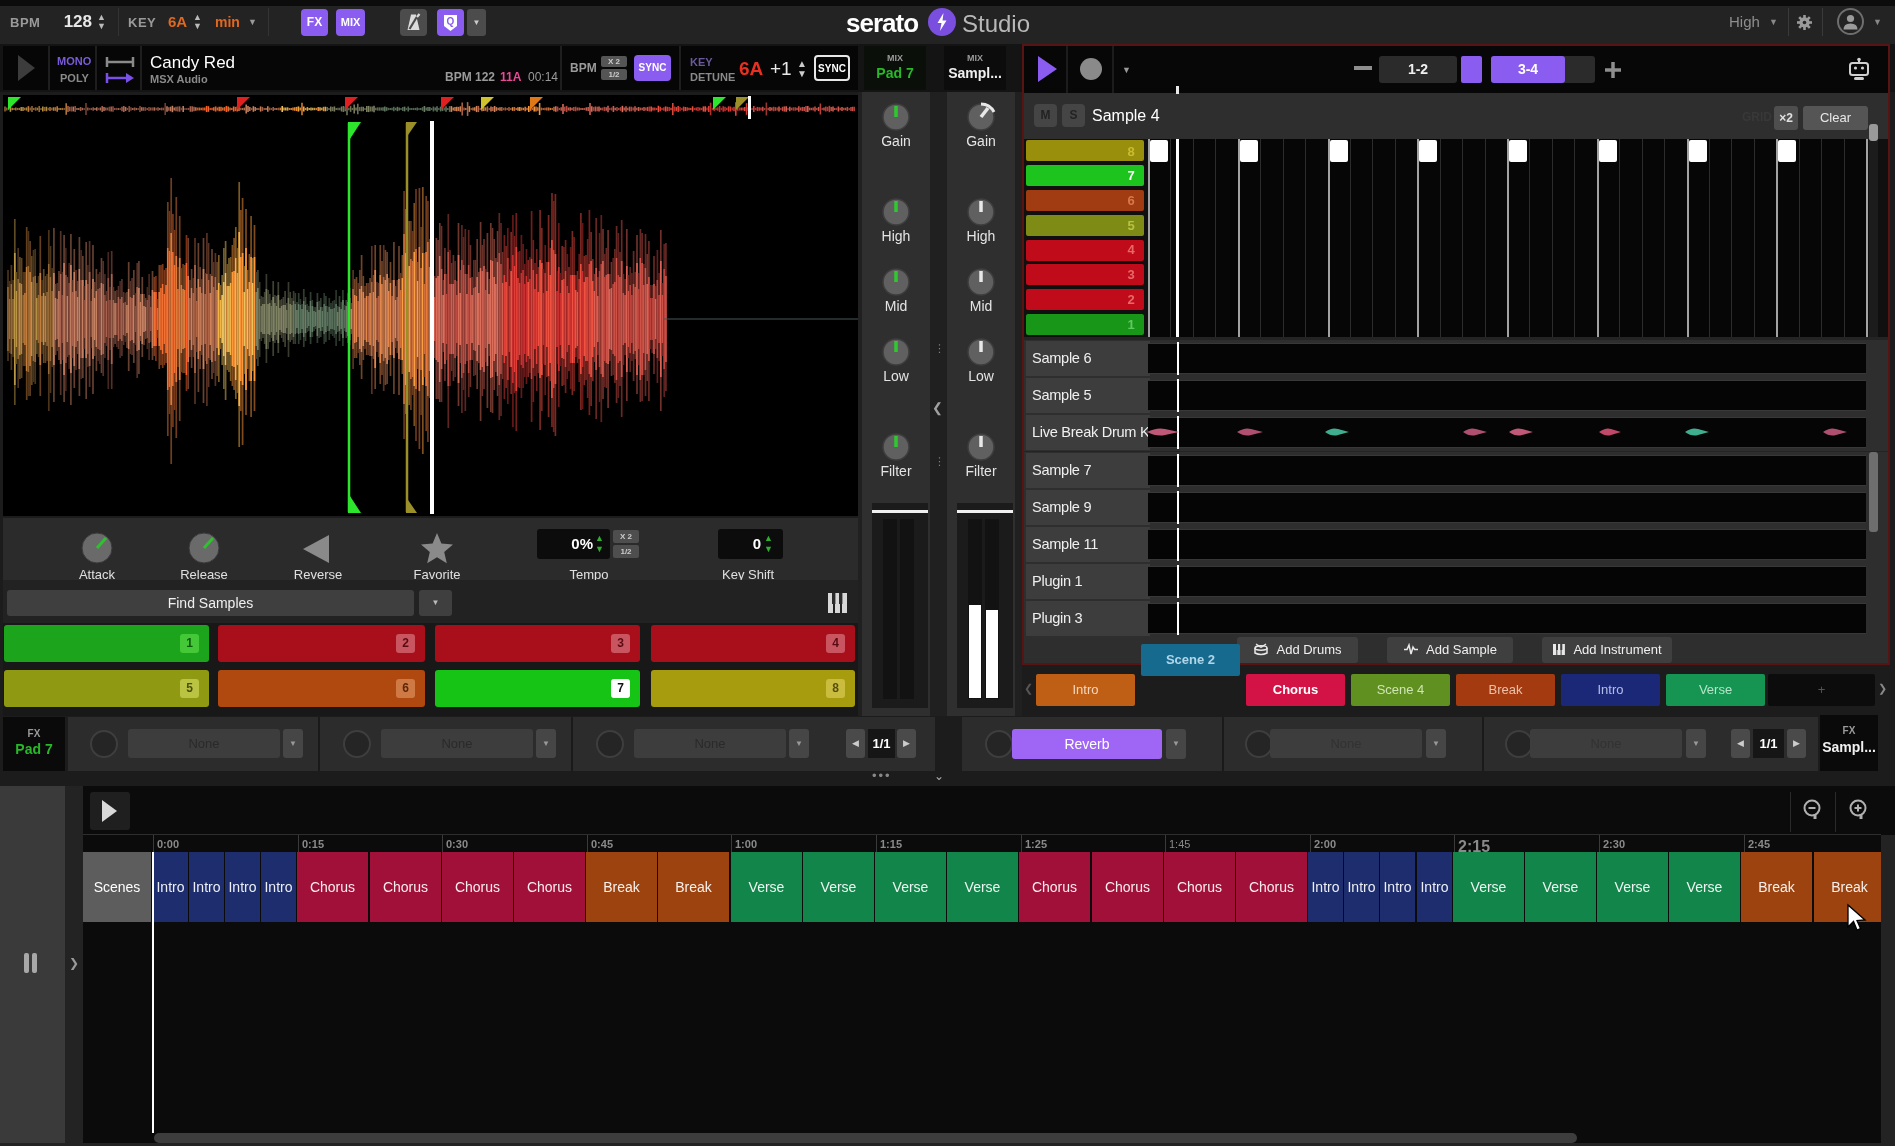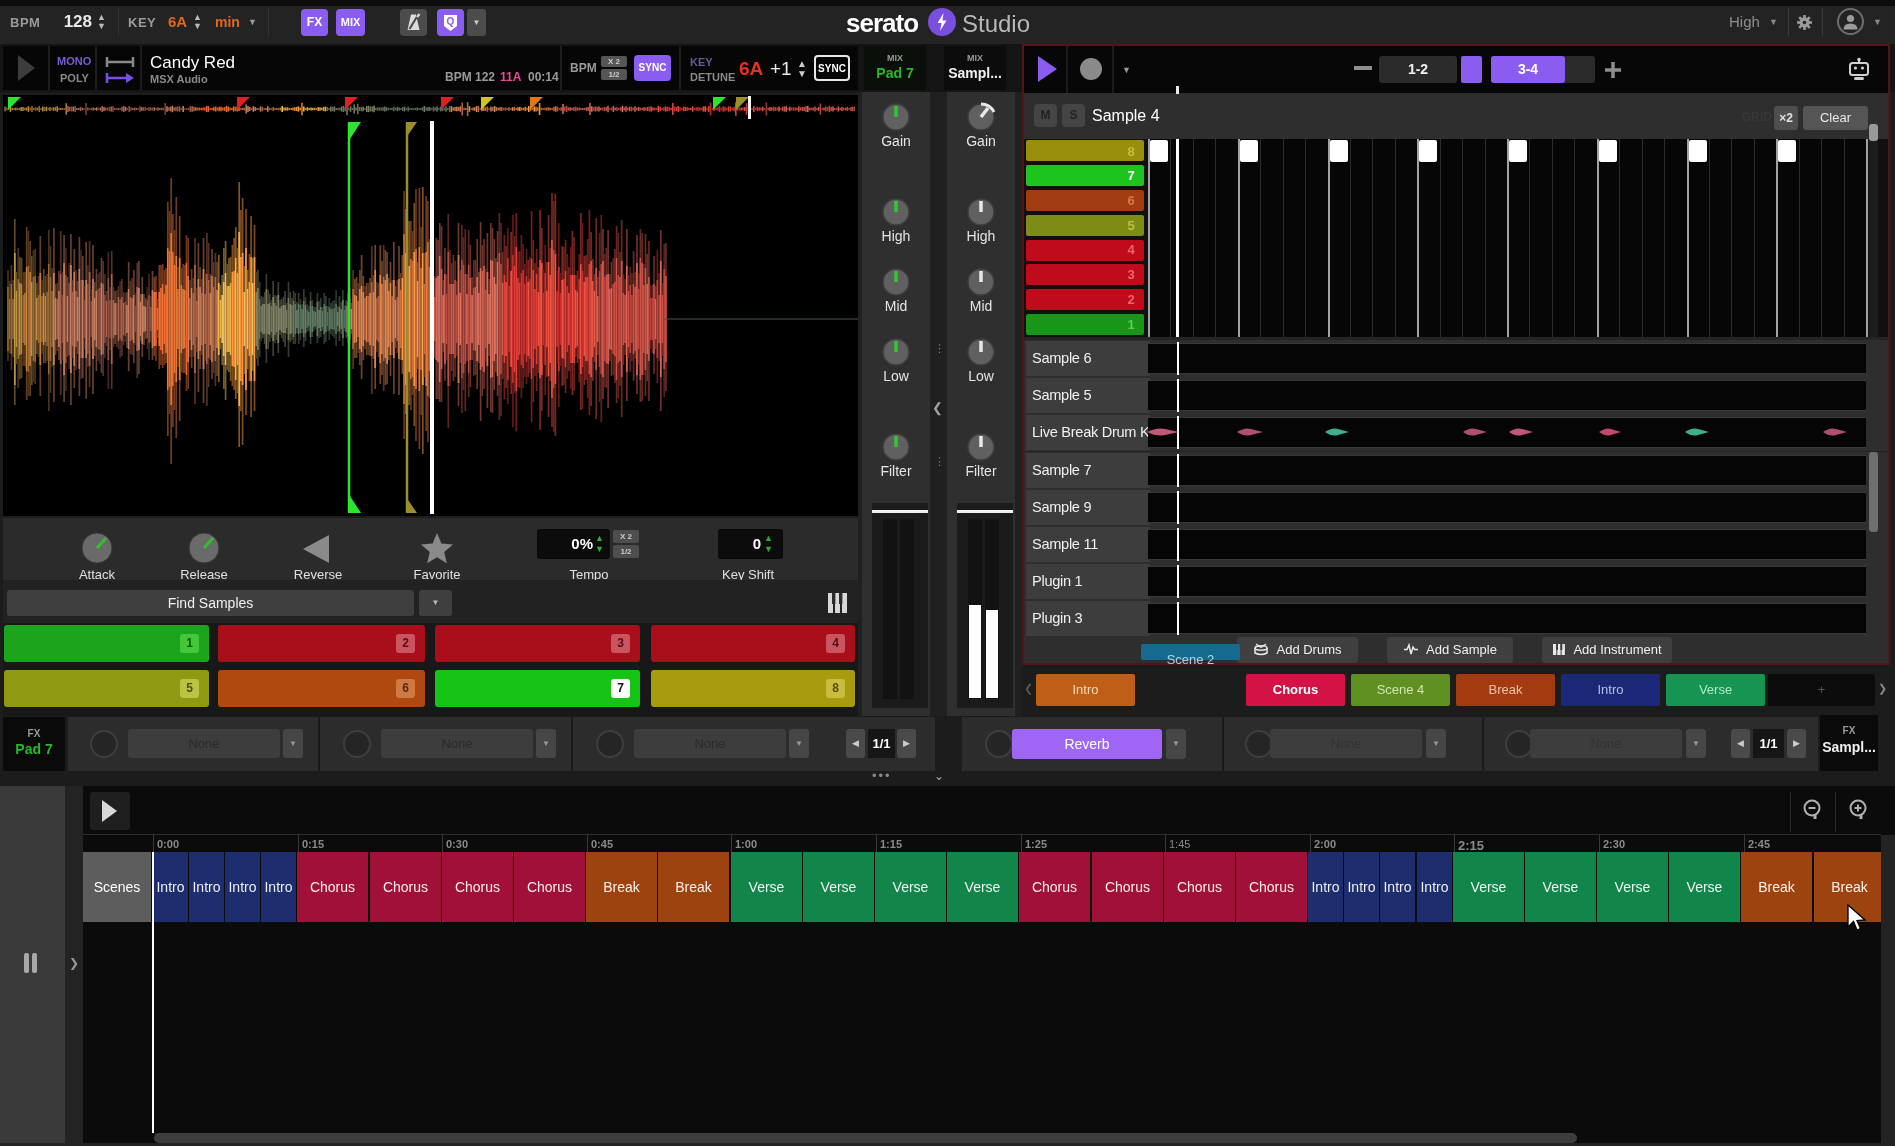--- a/index.html
+++ b/index.html
@@ -90,21 +90,21 @@
 <svg class="abs" style="left:104px;top:72px" width="32" height="12">
     <line x1="3" y1="6" x2="25" y2="6" stroke="#7a50e8" stroke-width="2.5"></line>
     <line x1="3" y1="1" x2="3" y2="11" stroke="#7a50e8" stroke-width="2.5"></line>
     <path d="M 22 1 L 30 6 L 22 11 Z" fill="#7a50e8"></path>
   </svg>
 <div class="abs" style="left:140px;top:46px;width:2px;height:44px;background:#1e1e1e"></div>
 <div class="abs" style="left:150px;top:53px;color:#fff;font-size:17px;font-weight:normal">Candy Red</div>
 <div class="abs" style="left:150px;top:73px;color:#8a8a8a;font-size:11px;font-weight:bold">MSX Audio</div>
 <div class="abs" style="left:445px;top:70px;color:#9a9a9a;font-size:12px;font-weight:bold">BPM 122</div>
 <div class="abs" style="left:500px;top:70px;color:#ec4899;font-size:12px;font-weight:bold">11A</div>
-<div class="abs" style="left:528px;top:70px;color:#9a9a9a;font-size:12px;font-weight:bold">00:14</div>
+<div class="abs" style="left:528px;top:70px;color:#9a9a9a;font-size:12px;font-weight:normal">00:14</div>
 <div class="abs" style="left:560px;top:46px;width:2px;height:44px;background:#1e1e1e"></div>
 <div class="abs" style="left:570px;top:61px;color:#9a9a9a;font-size:12px;font-weight:bold">BPM</div>
 <div class="abs" style="left:601px;top:56px;width:26px;height:11px;background:#555;border-radius:2px;color:#ccc;font-size:8px;text-align:center;line-height:11px;font-weight:bold">X 2</div>
 <div class="abs" style="left:601px;top:69px;width:26px;height:11px;background:#555;border-radius:2px;color:#ccc;font-size:8px;text-align:center;line-height:11px;font-weight:bold">1/2</div>
 <div class="abs purple" style="left:634px;top:55px;width:37px;height:26px;border-radius:4px;color:#fff;font-size:10px;font-weight:bold;text-align:center;line-height:26px">SYNC</div>
 <div class="abs" style="left:679px;top:46px;width:2px;height:44px;background:#1e1e1e"></div>
 <div class="abs" style="left:690px;top:56px;color:#6a5a9a;font-size:11px;font-weight:bold">KEY</div>
 <div class="abs" style="left:690px;top:71px;color:#8a8a8a;font-size:11px;font-weight:bold">DETUNE</div>
 <div class="abs" style="left:739px;top:58px;color:#e83020;font-size:19px;font-weight:bold">6A</div>
 <div class="abs" style="left:770px;top:58px;color:#e8e8e8;font-size:19px">+1</div>
@@ -1691,21 +1691,21 @@
       <rect x="5.3" y="1" width="3.3" height="11" fill="#e8e8e8"></rect>
       <rect x="9.6" y="1" width="3.3" height="11" fill="#e8e8e8"></rect>
       <rect x="4" y="1" width="2" height="6" fill="#3f3f3f"></rect>
       <rect x="8.3" y="1" width="2" height="6" fill="#3f3f3f"></rect>
     </svg><span style="margin-left:7px">Add Instrument</span></div>
 <div class="abs" style="left:1869px;top:139px;width:9px;height:198px;background:#1c1c1c"></div>
 <div class="abs" style="left:1869px;top:124px;width:9px;height:17px;background:#999;border-radius:3px"></div>
 <div class="abs" style="left:1869px;top:452px;width:9px;height:80px;background:#6e6e6e;border-radius:3px"></div>
 
 <div class="abs" style="left:1036px;top:674px;width:99px;height:32px;background:#bf5f15;border-radius:2px;color:rgba(255,235,215,.85);font-size:13px;font-weight:normal;text-align:center;line-height:32px">Intro</div>
-<div class="abs" style="left:1141px;top:644px;width:99px;height:16px;background:#156a8e;border-radius:2px;color:rgba(215,240,255,.8);font-size:13px;font-weight:normal;text-align:center;line-height:32px">Scene 2</div>
+<div class="abs" style="left:1141px;top:644px;width:99px;height:32px;background:#156a8e;border-radius:2px;color:rgba(215,240,255,.8);font-size:13px;font-weight:bold;text-align:center;line-height:32px">Scene 2</div>
 <div class="abs" style="left:1246px;top:674px;width:99px;height:32px;background:#d31345;border-radius:2px;color:#ffffff;font-size:13px;font-weight:bold;text-align:center;line-height:32px">Chorus</div>
 <div class="abs" style="left:1351px;top:674px;width:99px;height:32px;background:#5f9020;border-radius:2px;color:rgba(235,250,215,.8);font-size:13px;font-weight:normal;text-align:center;line-height:32px">Scene 4</div>
 <div class="abs" style="left:1456px;top:674px;width:99px;height:32px;background:#a33a10;border-radius:2px;color:rgba(255,225,205,.8);font-size:13px;font-weight:normal;text-align:center;line-height:32px">Break</div>
 <div class="abs" style="left:1561px;top:674px;width:99px;height:32px;background:#1b2878;border-radius:2px;color:rgba(215,225,255,.8);font-size:13px;font-weight:normal;text-align:center;line-height:32px">Intro</div>
 <div class="abs" style="left:1666px;top:674px;width:99px;height:32px;background:#169552;border-radius:2px;color:rgba(215,250,230,.8);font-size:13px;font-weight:normal;text-align:center;line-height:32px">Verse</div>
 <div class="abs" style="left:1768px;top:674px;width:107px;height:32px;background:#0c0c0c;border-radius:2px;color:#555555;font-size:13px;font-weight:normal;text-align:center;line-height:32px">+</div>
 <div class="abs" style="left:1878px;top:682px;color:#888;font-size:11px">❯</div>
 <div class="abs" style="left:1024px;top:682px;color:#555;font-size:11px">❮</div>
 
 <div class="abs" style="left:0;top:716px;width:1895px;height:56px;background:#1c1c1c"></div>
@@ -1786,21 +1786,21 @@
 <div class="abs" style="left:735px;top:838px;color:#8a8a8a;font-size:11px;font-weight:bold">1:00</div>
 <div class="abs" style="left:731px;top:835px;width:1px;height:17px;background:#3a3a3a"></div>
 <div class="abs" style="left:880px;top:838px;color:#8a8a8a;font-size:11px;font-weight:bold">1:15</div>
 <div class="abs" style="left:876px;top:835px;width:1px;height:17px;background:#3a3a3a"></div>
 <div class="abs" style="left:1025px;top:838px;color:#8a8a8a;font-size:11px;font-weight:bold">1:25</div>
 <div class="abs" style="left:1021px;top:835px;width:1px;height:17px;background:#3a3a3a"></div>
 <div class="abs" style="left:1169px;top:838px;color:#8a8a8a;font-size:11px;font-weight:normal">1:45</div>
 <div class="abs" style="left:1165px;top:835px;width:1px;height:17px;background:#3a3a3a"></div>
 <div class="abs" style="left:1314px;top:838px;color:#8a8a8a;font-size:11px;font-weight:bold">2:00</div>
 <div class="abs" style="left:1310px;top:835px;width:1px;height:17px;background:#3a3a3a"></div>
-<div class="abs" style="left:1458px;top:838px;color:#8a8a8a;font-size:13px;font-weight:bold">2:15</div>
+<div class="abs" style="left:1458px;top:838px;color:#8a8a8a;font-size:16px;font-weight:bold">2:15</div>
 <div class="abs" style="left:1454px;top:835px;width:1px;height:17px;background:#3a3a3a"></div>
 <div class="abs" style="left:1603px;top:838px;color:#8a8a8a;font-size:11px;font-weight:bold">2:30</div>
 <div class="abs" style="left:1599px;top:835px;width:1px;height:17px;background:#3a3a3a"></div>
 <div class="abs" style="left:1748px;top:838px;color:#8a8a8a;font-size:11px;font-weight:bold">2:45</div>
 <div class="abs" style="left:1744px;top:835px;width:1px;height:17px;background:#3a3a3a"></div>
 <div class="abs" style="left:83px;top:852px;width:68px;height:70px;background:#5d5d5d;color:#fff;font-size:14px;text-align:center;line-height:70px">Scenes</div>
 <div class="abs" style="left:153px;top:852px;width:35px;height:70px;background:#1d2d6e;overflow:hidden;color:rgba(255,255,255,.92);font-size:14px;text-align:center;line-height:70px">Intro</div>
 <div class="abs" style="left:189px;top:852px;width:35px;height:70px;background:#1d2d6e;overflow:hidden;color:rgba(255,255,255,.92);font-size:14px;text-align:center;line-height:70px">Intro</div>
 <div class="abs" style="left:225px;top:852px;width:35px;height:70px;background:#1d2d6e;overflow:hidden;color:rgba(255,255,255,.92);font-size:14px;text-align:center;line-height:70px">Intro</div>
 <div class="abs" style="left:261px;top:852px;width:35px;height:70px;background:#1d2d6e;overflow:hidden;color:rgba(255,255,255,.92);font-size:14px;text-align:center;line-height:70px">Intro</div>

